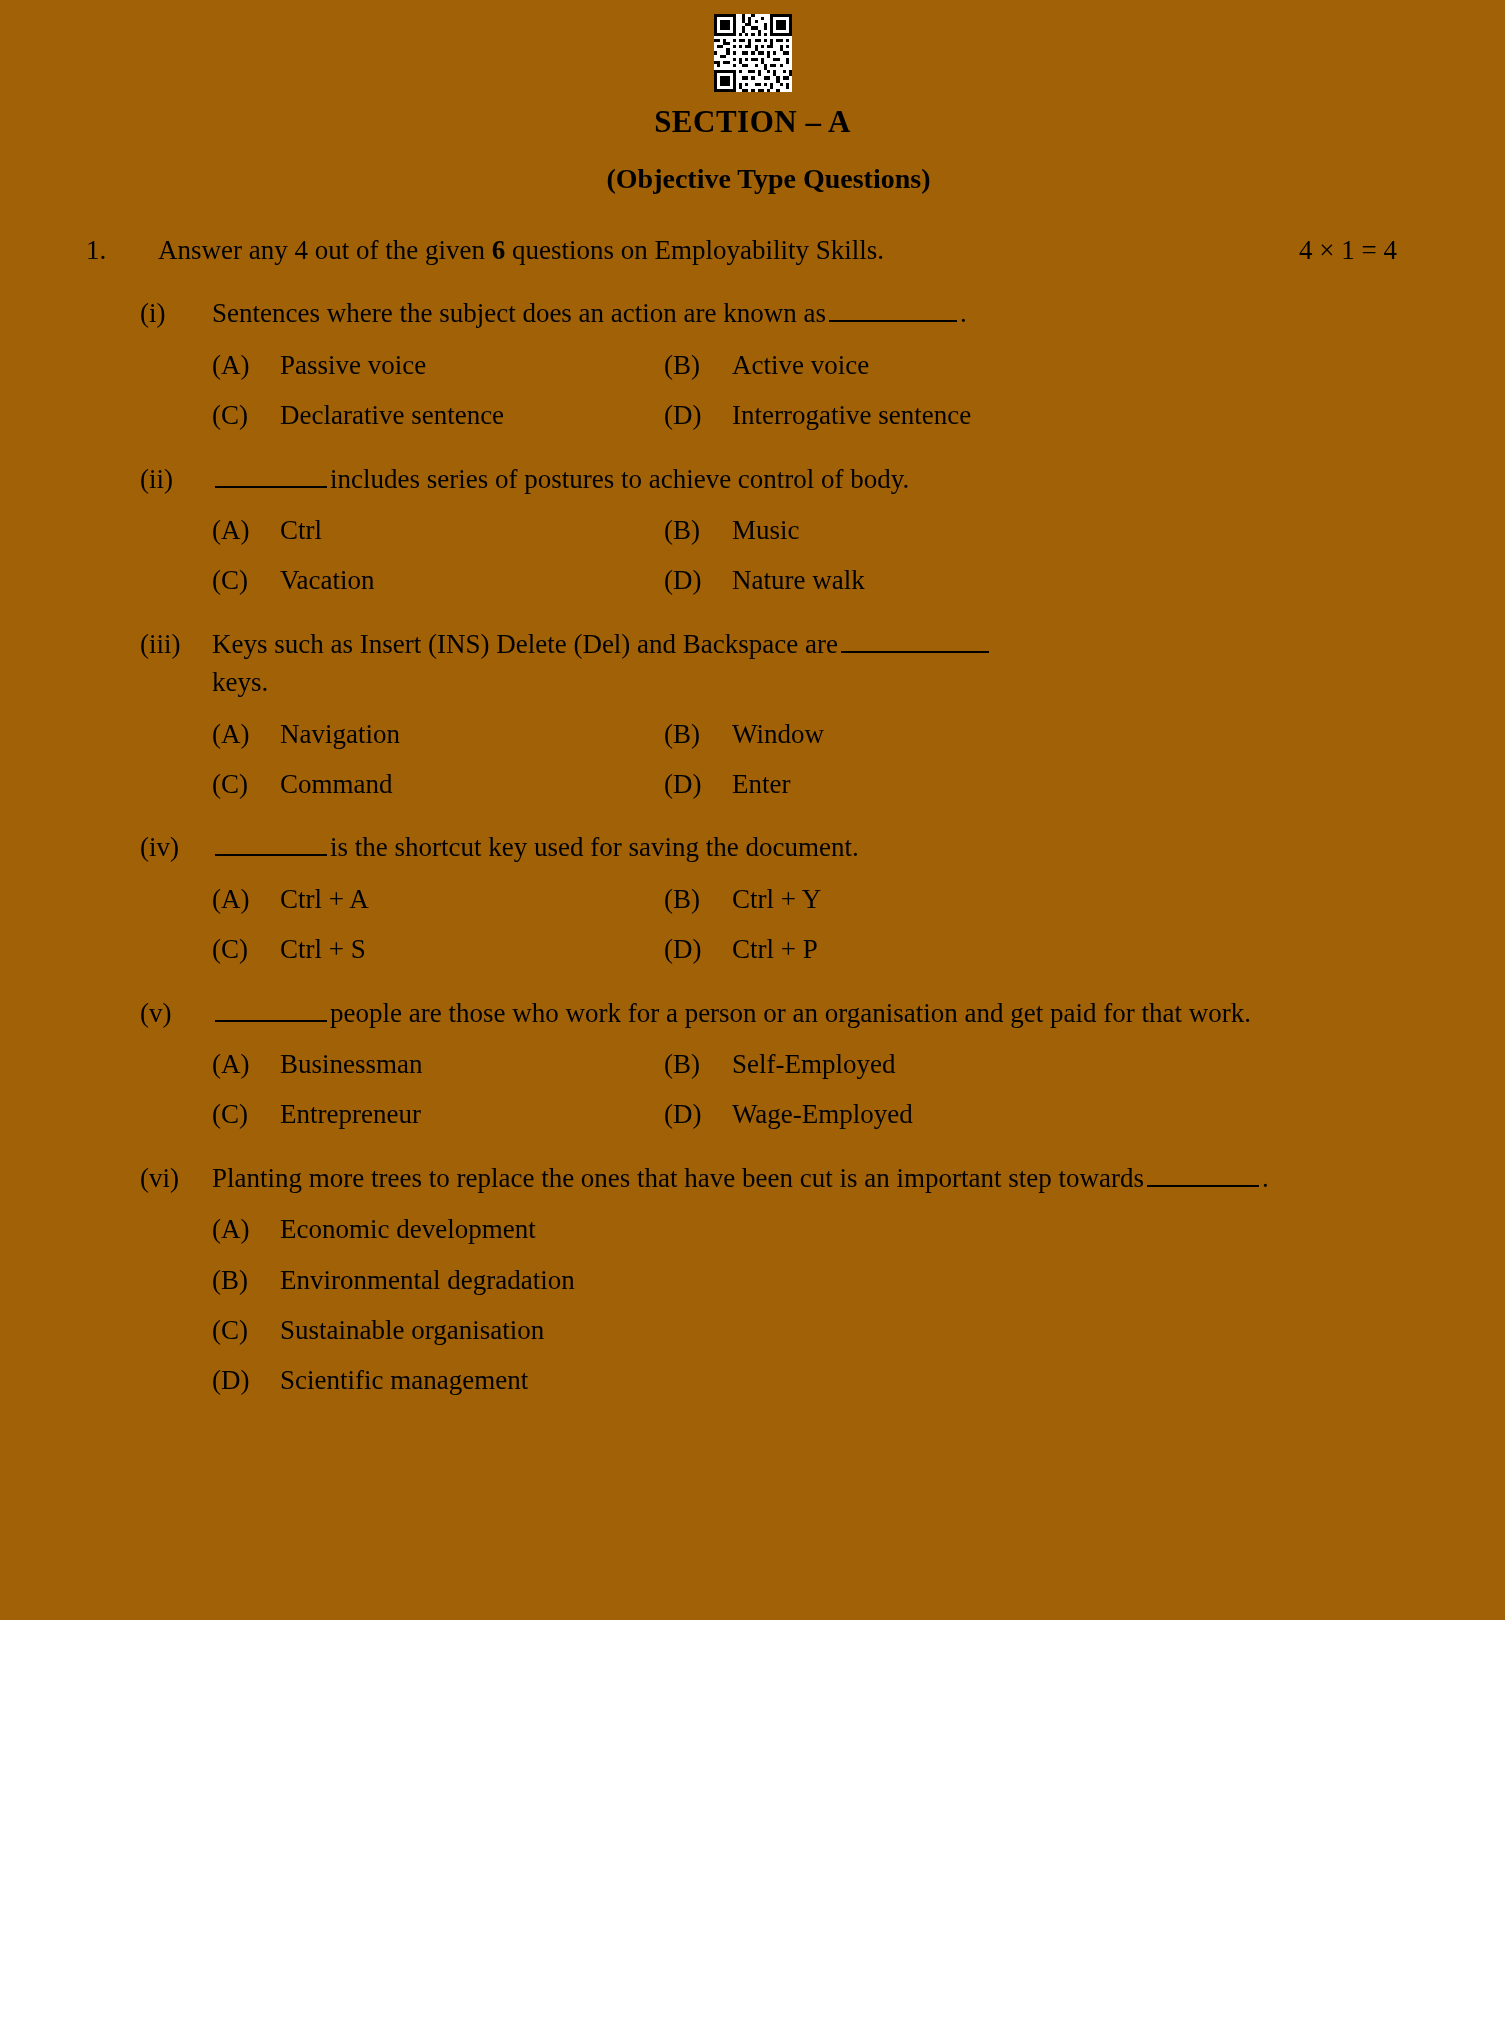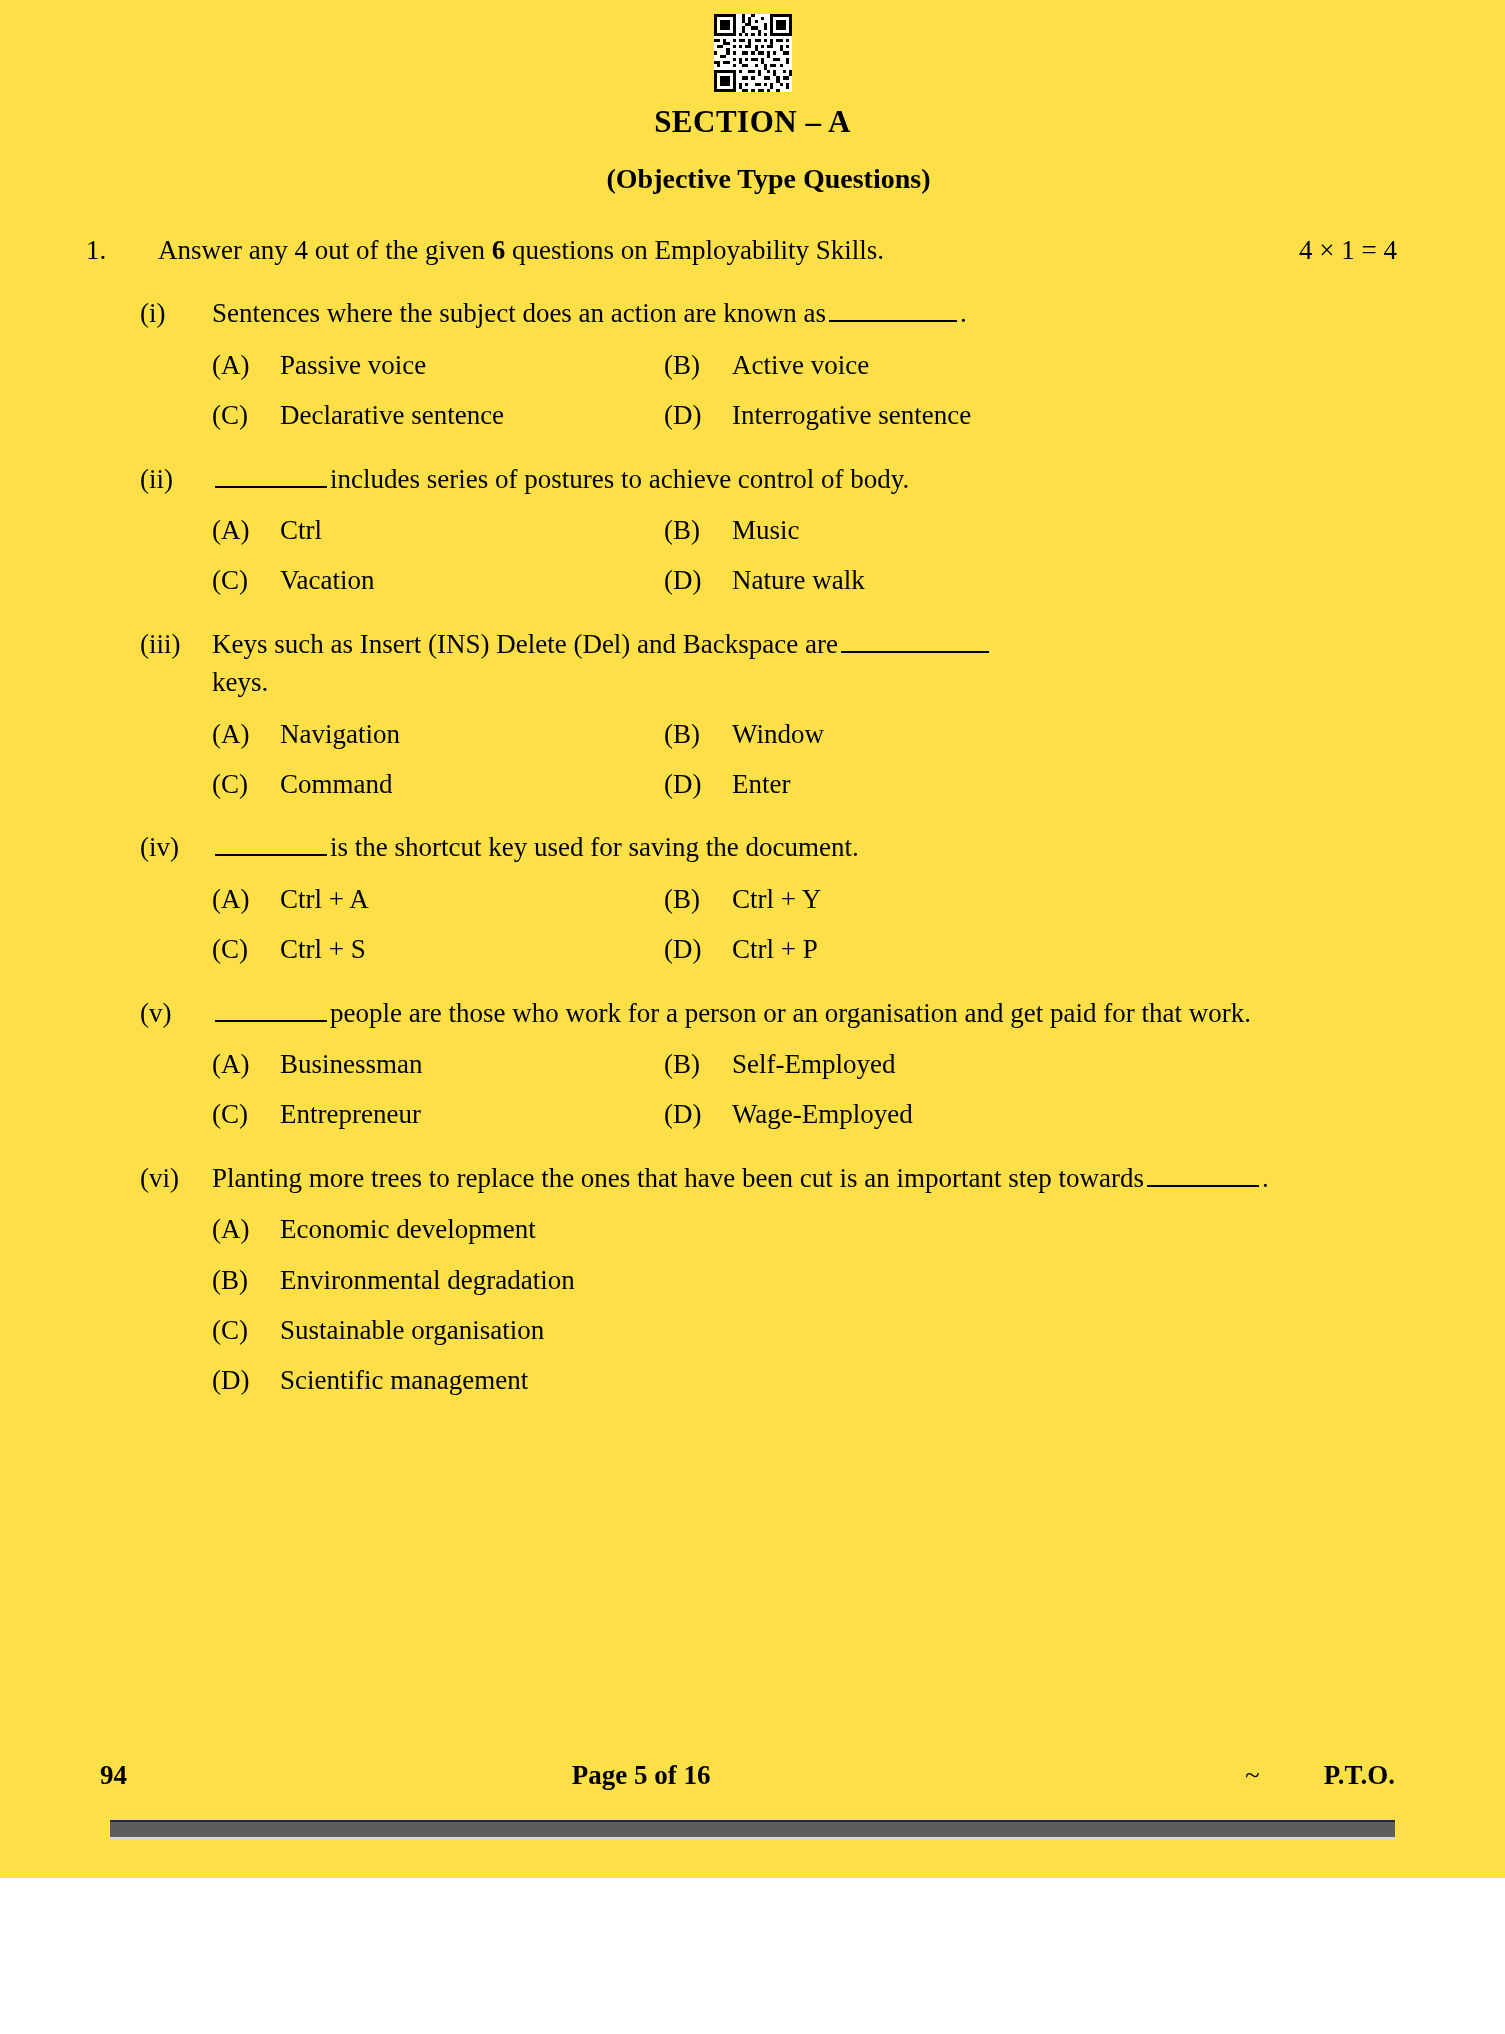--- a/index.html
+++ b/index.html
@@ -7,22 +7,22 @@
     padding: 0;
     background: #ffffff;
   }
   body {
     font-family: "Liberation Serif", "DejaVu Serif", serif;
     color: #000000;
   }
   .page {
     position: relative;
     width: 1505px;
-    height: 1878px;
-    background: #fde047;
+    height: 1620px;
+    background: #a16207;
     overflow: hidden;
     box-sizing: border-box;
   }
 
   
   .qr-wrap {
     position: absolute;
     top: 14px;
     left: 0;
     width: 100%;

